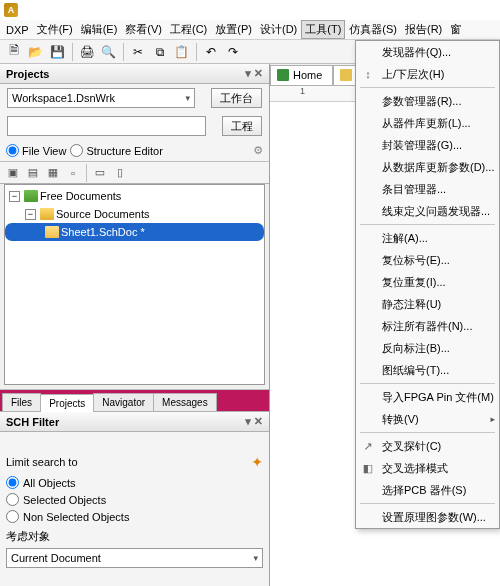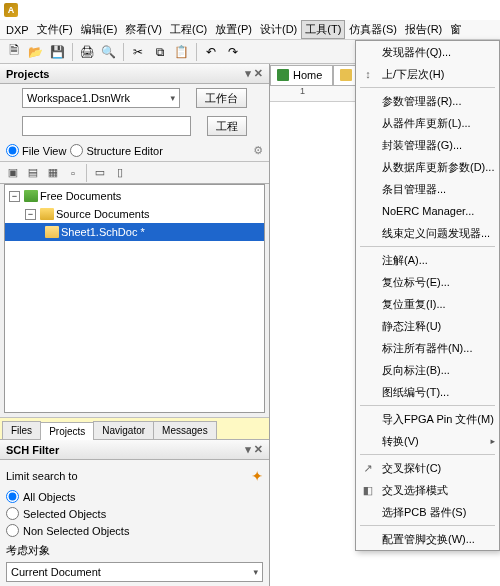--- a/index.html
+++ b/index.html
@@ -10,43 +10,43 @@
 .menubar span { padding:2px 4px; white-space:nowrap; cursor:default; }
 .menubar span.active { background:#e0e0e0; border:1px solid #a0a0a0; padding:1px 3px; }
 .toolbar { height:24px; background:#f4f4f4; border-bottom:1px solid #c0c0c0; display:flex; align-items:center; padding:0 4px; gap:2px; }
 .tb-btn { width:20px; height:20px; border:1px solid transparent; display:flex; align-items:center; justify-content:center; font-size:12px; }
 .sep { width:1px; height:18px; background:#c0c0c0; margin:0 2px; }
 .main { display:flex; height:calc(100% - 64px); }
 .left { width:270px; display:flex; flex-direction:column; border-right:1px solid #a0a0a0; }
 .panel-hdr { height:20px; background:linear-gradient(#fafafa,#e4e4e4); border-bottom:1px solid #b0b0b0; display:flex; align-items:center; padding:0 6px; font-weight:bold; }
 .pin { margin-left:auto; color:#666; }
 .projects-panel { flex:0 0 auto; background:#f4f4f4; border-bottom:1px solid #b0b0b0; }
-.proj-row { display:flex; align-items:center; padding:4px 22px; gap:12px; }
+.proj-row { display:flex; align-items:center; padding:4px 7px; gap:12px; }
 .combo { flex:1; height:20px; border:1px solid #999; background:#fff; padding:0 4px; display:flex; align-items:center; position:relative; }
 .combo::after { content:"▾"; position:absolute; right:4px; color:#555; font-size:9px; }
 .btn { height:20px; padding:0 8px; border:1px solid #999; background:linear-gradient(#fff,#e8e8e8); display:flex; align-items:center; margin-left:4px; }
 .txt-input { flex:1; height:20px; border:1px solid #999; background:#fff; padding:0 4px; }
 .radio-row { display:flex; align-items:center; padding:4px 6px; gap:4px; }
 .radio-row label { display:flex; align-items:center; gap:3px; cursor:default; }
 .proj-toolbar { height:22px; border-top:1px solid #c0c0c0; display:flex; align-items:center; padding:0 4px; gap:2px; }
 .tb-sm { width:18px; height:18px; display:flex; align-items:center; justify-content:center; font-size:11px; color:#555; }
 .tree { flex:1; background:#fff; border:1px solid #999; margin:0 4px 4px 4px; overflow:auto; padding:2px 0; }
 .tree-row { display:flex; align-items:center; height:18px; padding-left:4px; gap:2px; white-space:nowrap; }
 .tree-row .tw { width:11px; height:11px; border:1px solid #888; display:flex; align-items:center; justify-content:center; font-size:9px; line-height:1; margin-right:2px; }
 .tree-row.sel { background:#1e66cc; color:#fff; }
 .tree-row.nosel { color:#000; }
 .tree-row .ficon { width:14px; height:12px; display:inline-block; }
 .folder-green { background:linear-gradient(#6fbf4b,#4a9a2e); border-radius:1px; }
 .folder-yellow { background:linear-gradient(#ffdb6e,#e0b030); border-radius:1px; }
 .doc-icon { background:linear-gradient(#ffe08a,#f0c050); border-radius:1px; }
-.bottom-tabs { height:22px; background:#fef9c3; display:flex; align-items:flex-end; border-top:1px solid #c0c0c0; padding:0 2px; }
+.bottom-tabs { height:22px; background:#be185d; display:flex; align-items:flex-end; border-top:1px solid #c0c0c0; padding:0 2px; }
 .bottom-tabs span { padding:3px 8px; border:1px solid #b0b0b0; border-bottom:none; background:#ececec; margin-right:-1px; font-size:10px; }
 .bottom-tabs span.active { background:#fff; position:relative; top:1px; }
 .sch-panel { border-top:1px solid #b0b0b0; background:#f4f4f4; display:flex; flex-direction:column; }
-.sch-body { padding:4px 6px; }
+.sch-body { padding:18px 6px; }
 .sch-body .lbl { padding:4px 0; }
 .wand { margin-left:auto; color:#e08000; font-size:14px; }
 .sch-body label { display:flex; align-items:center; gap:4px; padding:2px 0; }
 .right { flex:1; position:relative; background:#fff; }
 .doc-tabs { height:22px; background:#f0f0f0; display:flex; align-items:center; border-bottom:1px solid #b0b0b0; }
 .doc-tab { height:20px; padding:0 10px 0 6px; display:flex; align-items:center; gap:4px; border:1px solid #b0b0b0; border-bottom:none; background:#fff; }
 .home-ico { width:12px; height:12px; background:#3a8f3a; border-radius:1px; }
 .sheet-ico { width:12px; height:12px; background:#e8c050; border-radius:1px; }
 .canvas { position:absolute; top:22px; left:0; right:0; bottom:0; background:#fff; }
 .ruler-h { height:16px; background:#f8f8f8; border-bottom:1px solid #ccc; font-size:9px; padding-left:30px; color:#555; }
@@ -138,21 +138,21 @@
       <div class="tree-row nosel">
         <span class="tw">−</span>
           <span class="ficon folder-green"></span>
         <span>Free Documents</span>
       </div>
       <div class="tree-row nosel" style="padding-left:20px;">
         <span class="tw">−</span>
           <span class="ficon folder-yellow"></span>
         <span>Source Documents</span>
       </div>
-      <div class="tree-row sel" style="padding-left:40px;">
+      <div class="tree-row sel" style="padding-left:40px;border-radius:7px;">
         <span class="ficon doc-icon"></span>
         <span>Sheet1.SchDoc *</span>
       </div>
     </div>
 
     <div class="bottom-tabs" id="proj-tabs">
         <span>Files</span>
         <span class="active">Projects</span>
         <span>Navigator</span>
         <span>Messages</span>
@@ -224,23 +224,20 @@
     <div class="menu-item">
       <span>封装管理器(G)...</span>
     </div>
     <div class="menu-item">
       <span>从数据库更新参数(D)...</span>
     </div>
     <div class="menu-item">
       <span>条目管理器...</span>
     </div>
     <div class="menu-item">
-      <span>NoERC Manager...</span>
-    </div>
-    <div class="menu-item">
       <span>线束定义问题发现器...</span>
     </div>
     <div class="menu-sep"></div>
     <div class="menu-item">
       <span>注解(A)...</span>
     </div>
     <div class="menu-item">
       <span>复位标号(E)...</span>
     </div>
     <div class="menu-item">
@@ -272,15 +269,15 @@
     </div>
     <div class="menu-item">
       <span class="menu-ico">◧</span>
       <span>交叉选择模式</span>
     </div>
     <div class="menu-item">
       <span>选择PCB 器件(S)</span>
     </div>
     <div class="menu-sep"></div>
     <div class="menu-item">
-      <span>配置管脚交换(W)...</span>
+      <span>设置原理图参数(W)...</span>
     </div>
   </div>
 
 </body></html>

